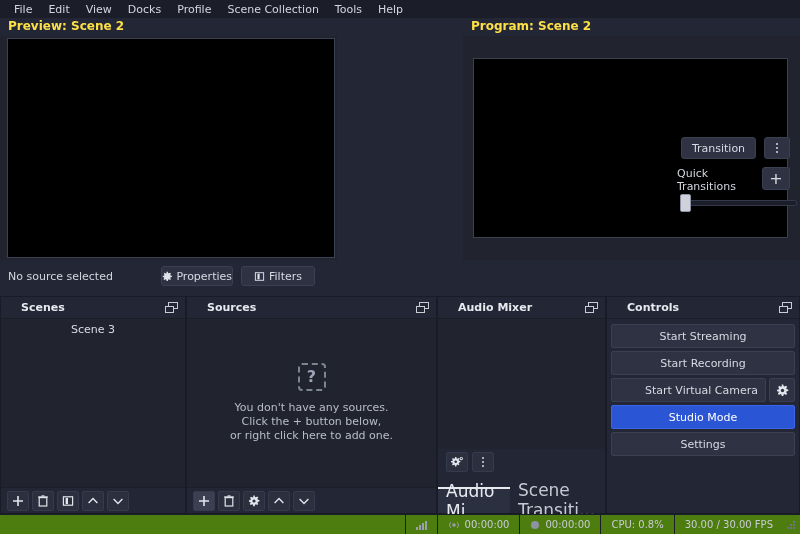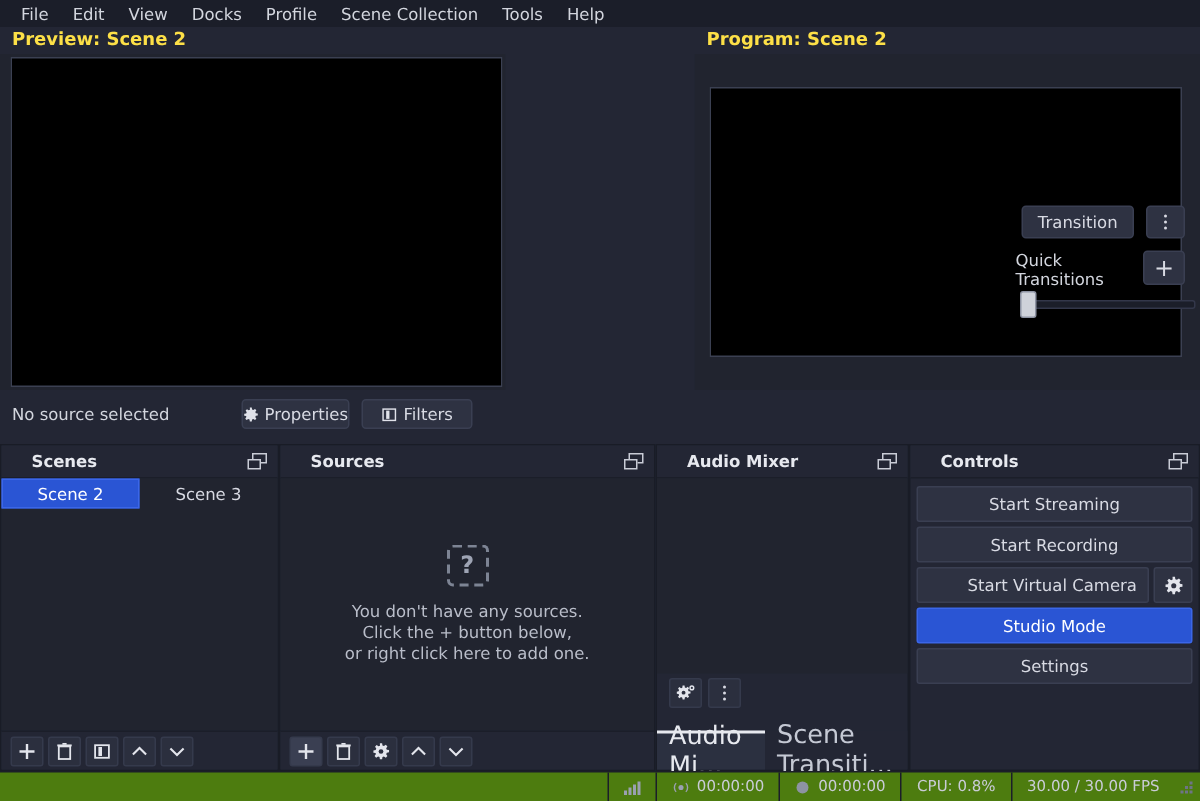--- a/index.html
+++ b/index.html
@@ -278,21 +278,20 @@
   <div class="dock" id="dock-scenes">
     <div class="dock-header">
       <span class="dock-title">Scenes</span>
       <span class="float-icon">
           <span class="r1"></span>
           <span class="r2"></span>
         </span>
     </div>
     <div class="dock-body" id="scenes-body">
       <div class="scenes-row">
-        <div class="scene-item selected">Scene 2</div>
         <div class="scene-item">Scene 3</div>
       </div>
     </div>
     <div class="dock-toolbar">
       <div class="tool-btn">
         <svg width="12" height="12" viewBox="0 0 12 12">
             <path d="M5.2 1h1.6v4.2H11v1.6H6.8V11H5.2V6.8H1V5.2h4.2z" fill="#e3e5ec"></path>
           </svg>
       </div>
       <div class="tool-btn">

